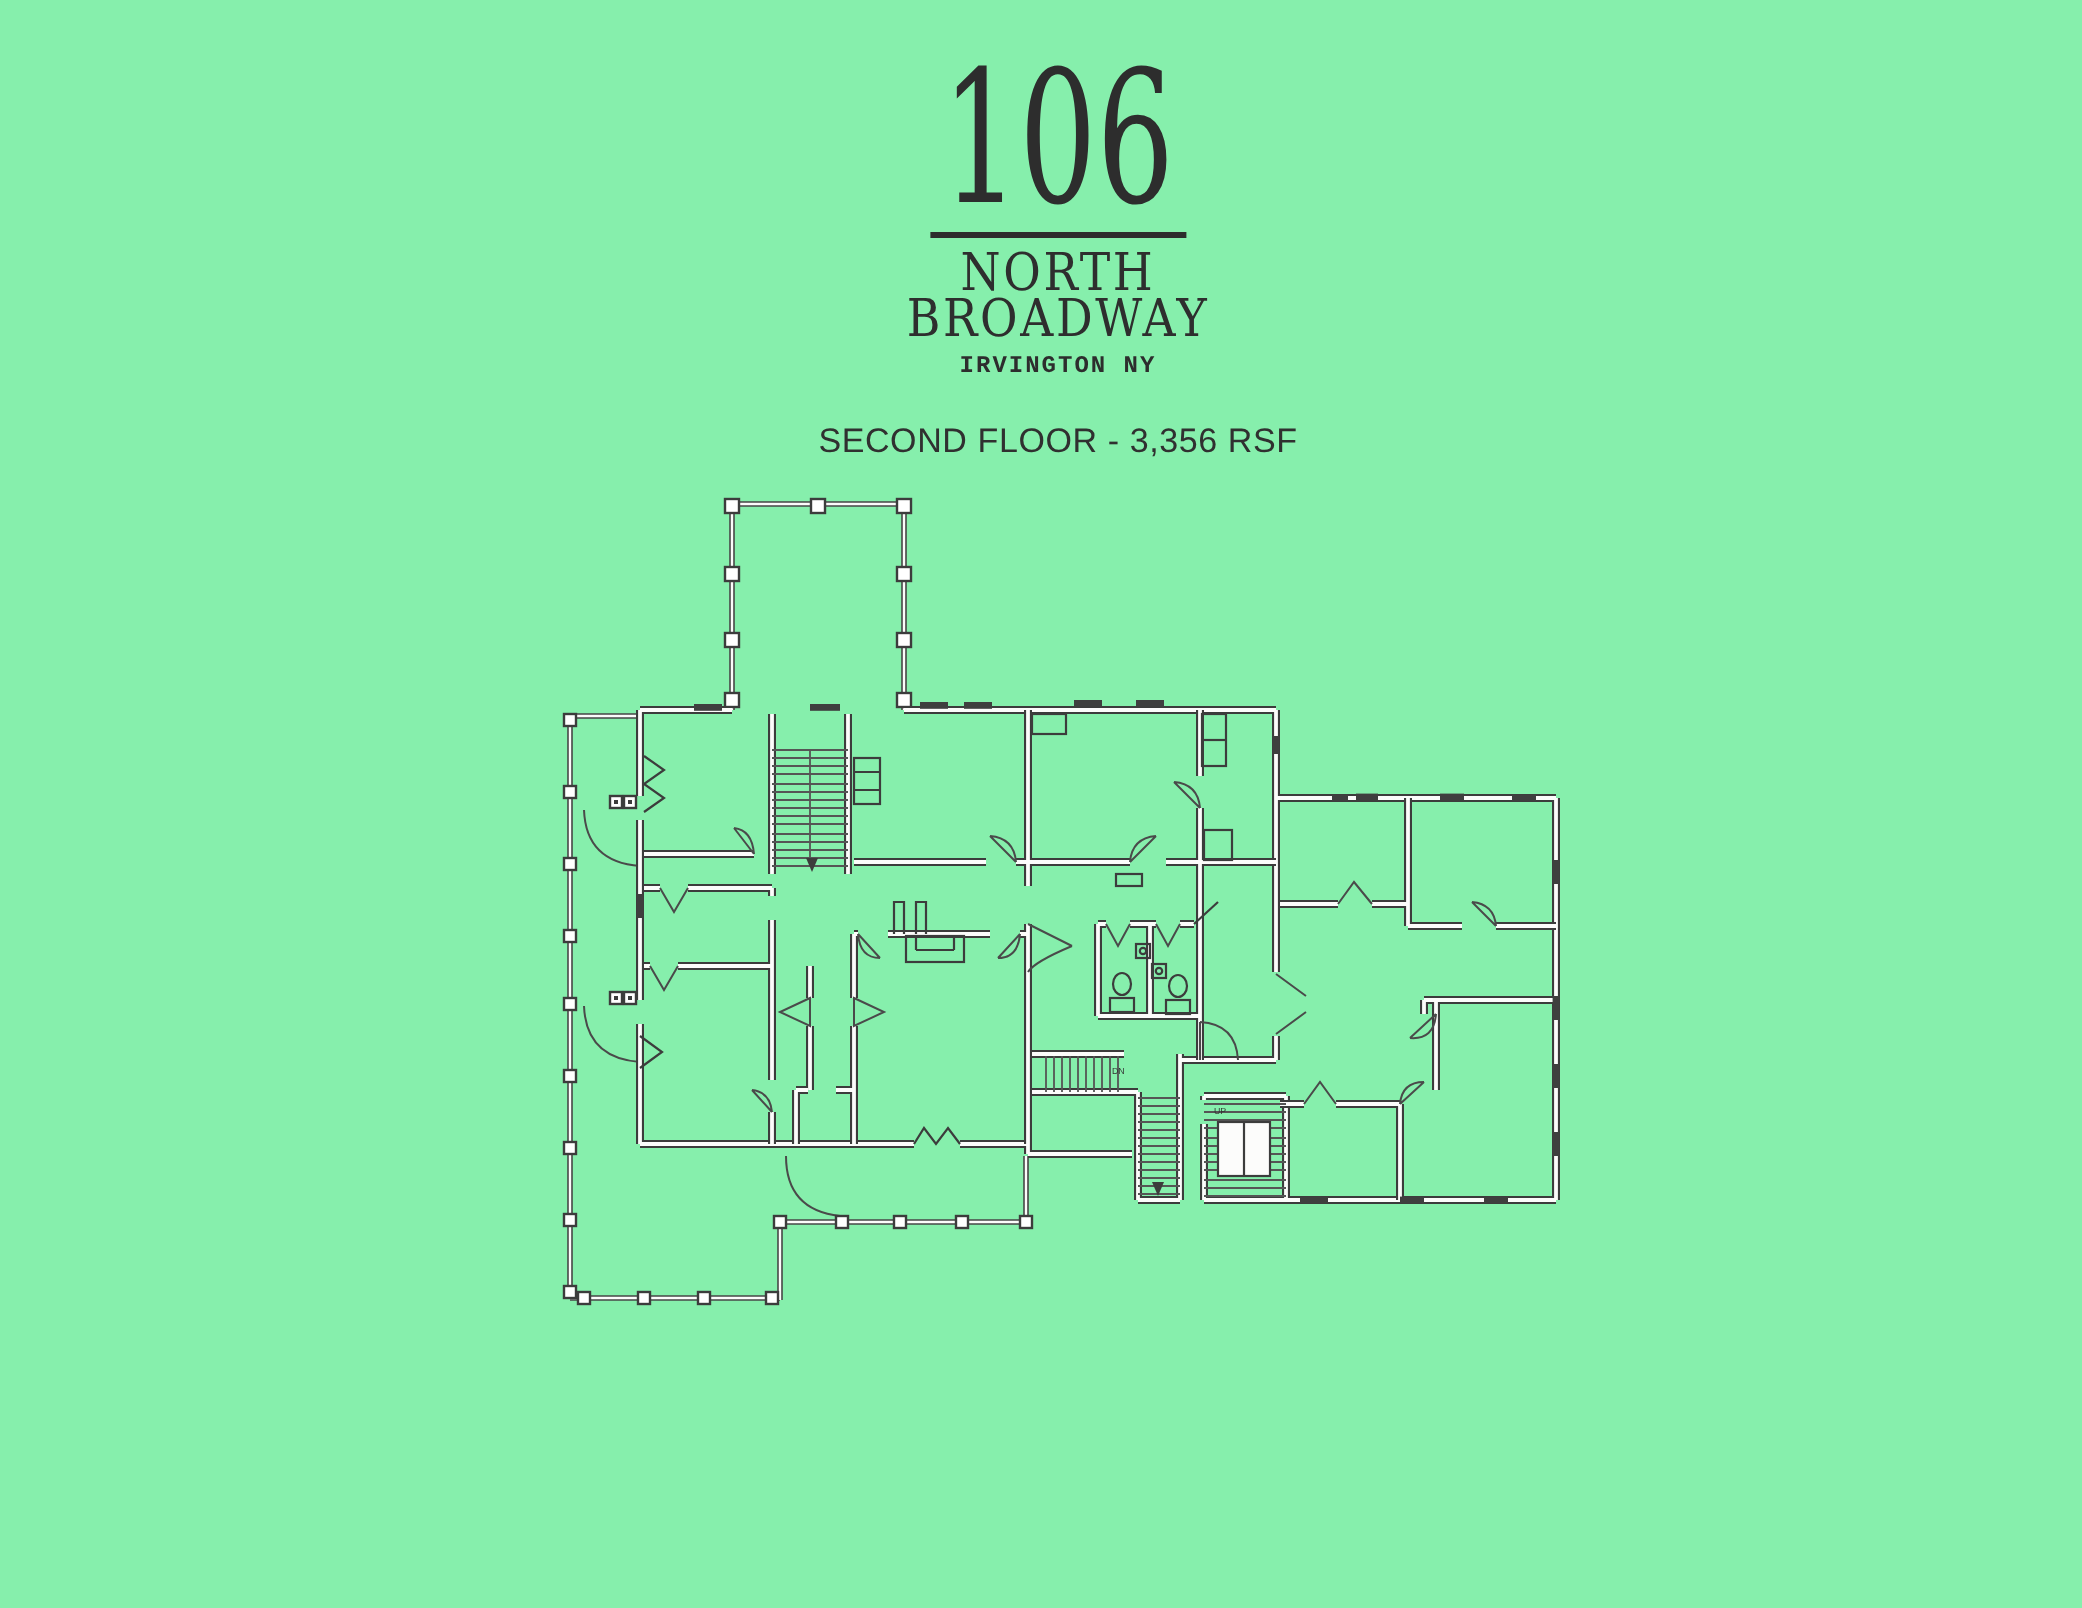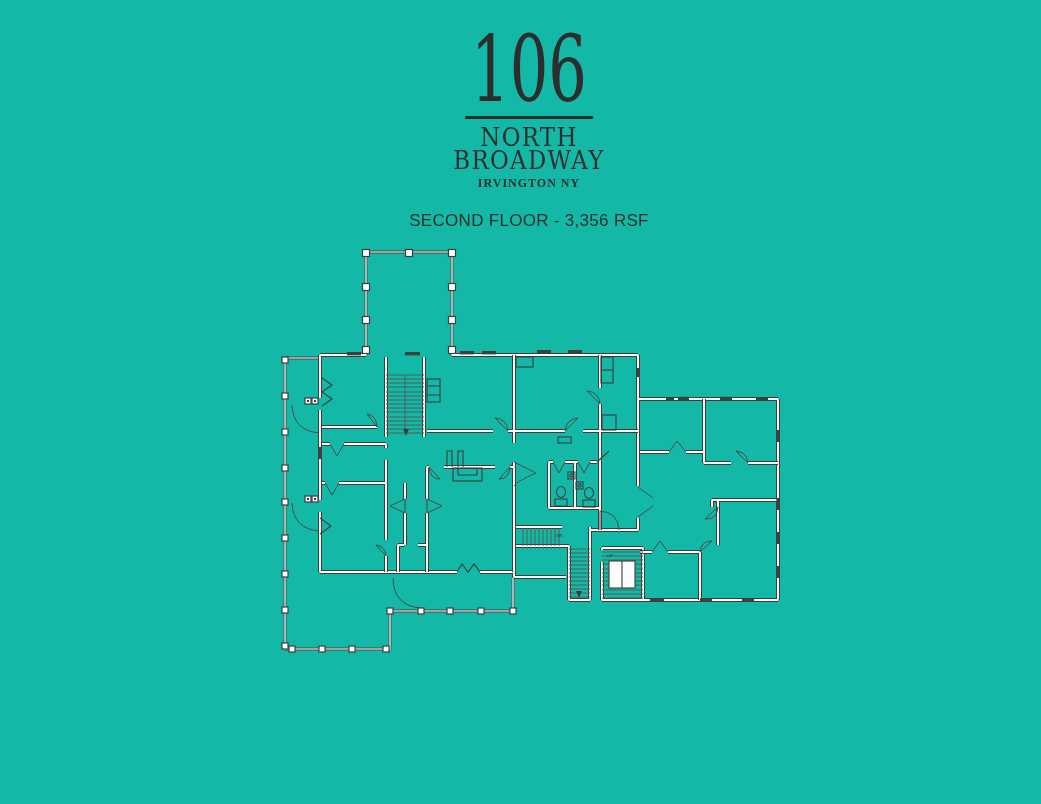--- a/index.html
+++ b/index.html
@@ -1,25 +1,25 @@
 <!DOCTYPE html>
 <html><head>
 <meta charset="utf-8">
 <style>
   html,body{margin:0;padding:0;background:#ffffff;}
-  .page{position:relative;width:1041px;height:804px;background:#14b8a6;overflow:hidden;
+  .page{position:relative;width:1041px;height:804px;background:#86efac;overflow:hidden;
         font-family:"Liberation Sans",sans-serif;color:#2d2d2d;}
   .title-block{position:absolute;top:28px;left:529px;transform:translateX(-50%);
                text-align:center;white-space:nowrap;}
   .num{font-family:"DejaVu Serif","Liberation Serif",serif;font-size:92px;line-height:.92;
        color:#2d2d2d;transform:scaleX(.66);transform-origin:50% 0;font-weight:400;}
   .rule{width:128px;height:3px;background:#2d2d2d;margin:3px auto 7px;}
   .bname{font-family:"DejaVu Serif","Liberation Serif",serif;font-size:26px;line-height:23px;
          letter-spacing:1.5px;color:#2e2e2e;transform:scaleX(.88);transform-origin:50% 0;}
-  .loc{font-family:Liberation Serif, serif;font-size:12px;font-weight:700;
+  .loc{font-family:Liberation Mono, monospace;font-size:12px;font-weight:700;
        letter-spacing:1px;color:#2d2d2d;margin-top:4px;}
   .floor-label{position:absolute;top:211px;left:529px;transform:translateX(-50%);
        font-size:17px;letter-spacing:.3px;color:#303030;white-space:nowrap;}
   svg.plan{position:absolute;left:0;top:0;}
   
   .wallO{fill:none;stroke:#3c3c3c;stroke-width:4;}
   .wallI{fill:none;stroke:#fcfcfb;stroke-width:1.9;}
   .railO{fill:none;stroke:#474747;stroke-width:2.8;}
   .railI{fill:none;stroke:#fcfcfb;stroke-width:1.2;}
   .thin{fill:none;stroke:#4a4a4a;stroke-width:1;}

